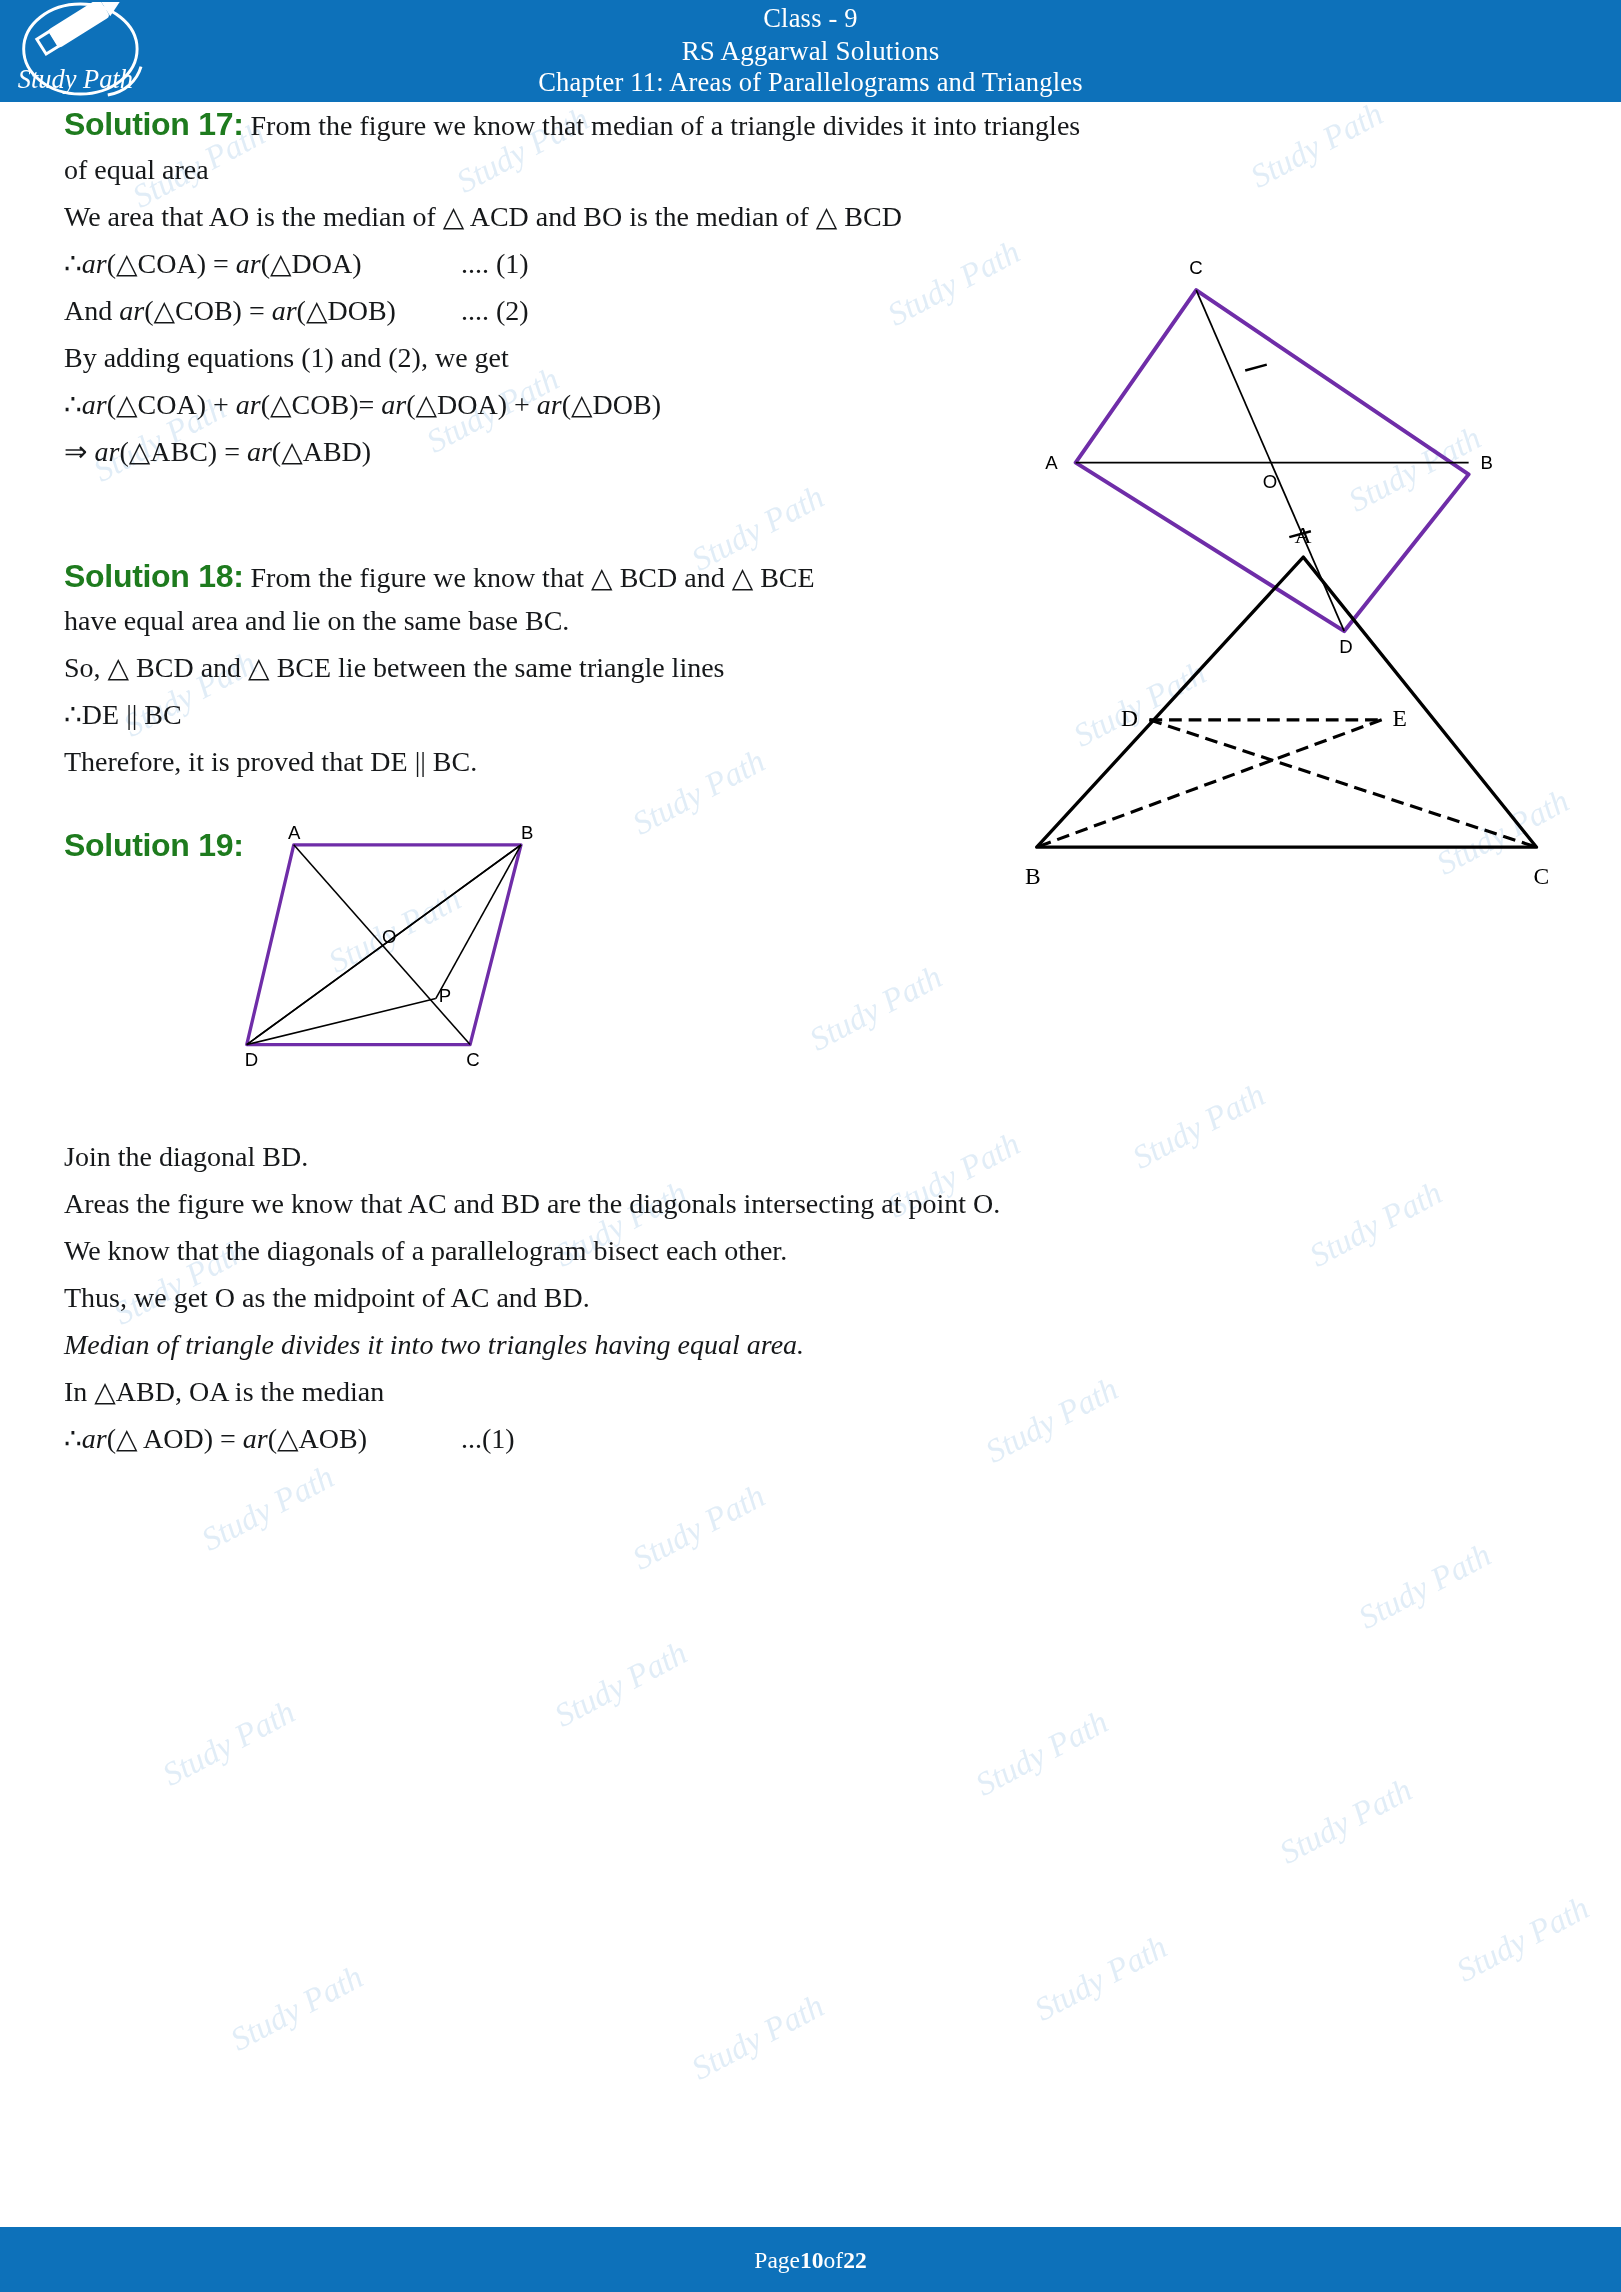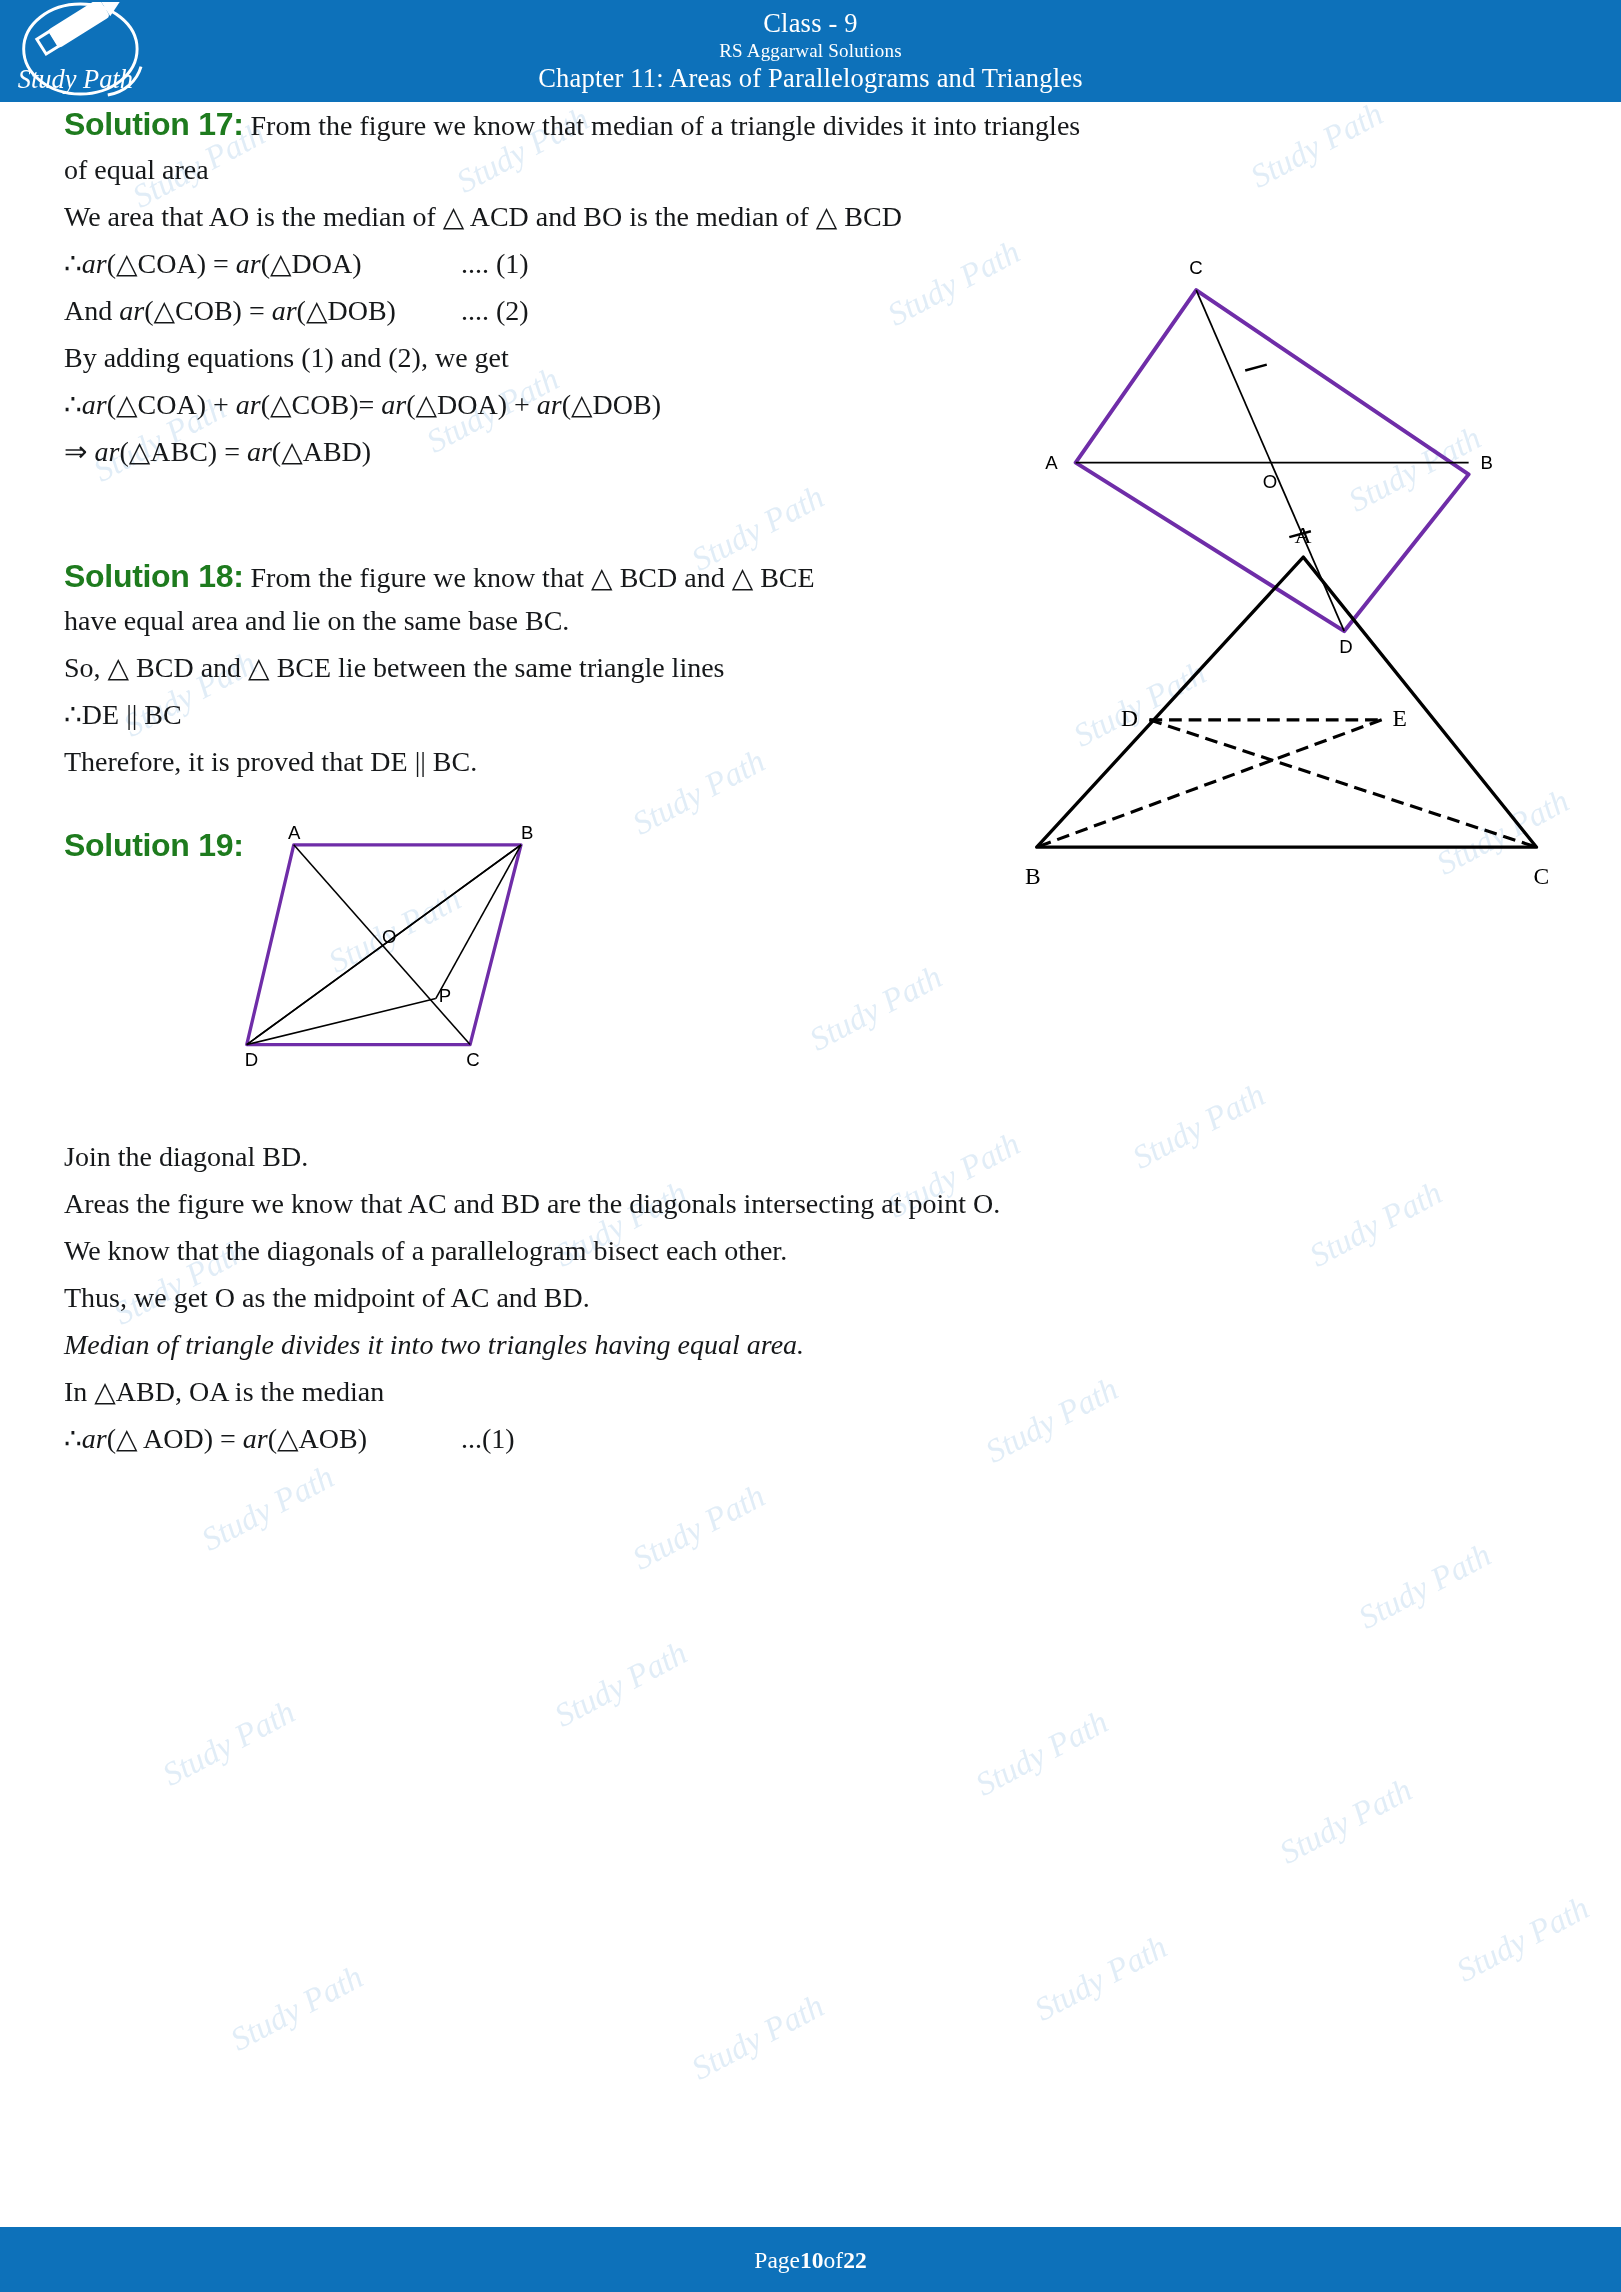--- a/index.html
+++ b/index.html
@@ -28,21 +28,21 @@
     display:flex;flex-direction:column;align-items:center;justify-content:center;
     gap:2px;
   }
   .header-titles div{
     font-family:"Liberation Serif", serif;
     line-height:1.12;
     text-align:center;
     letter-spacing:0.2px;
   }
   .h-class{font-size:26.5px;}
-  .h-book{font-size:19px;}
+  .h-book{font-size:27px;}
   .h-chapter{font-size:26.5px;}
 
   
   .footer{
     position:absolute;left:0;bottom:0;width:1621px;height:66px;
     background:#0d71ba;color:#ffffff;
     display:flex;align-items:center;justify-content:center;
     font-size:23.5px;
     font-family:"Liberation Serif", serif;
   }

